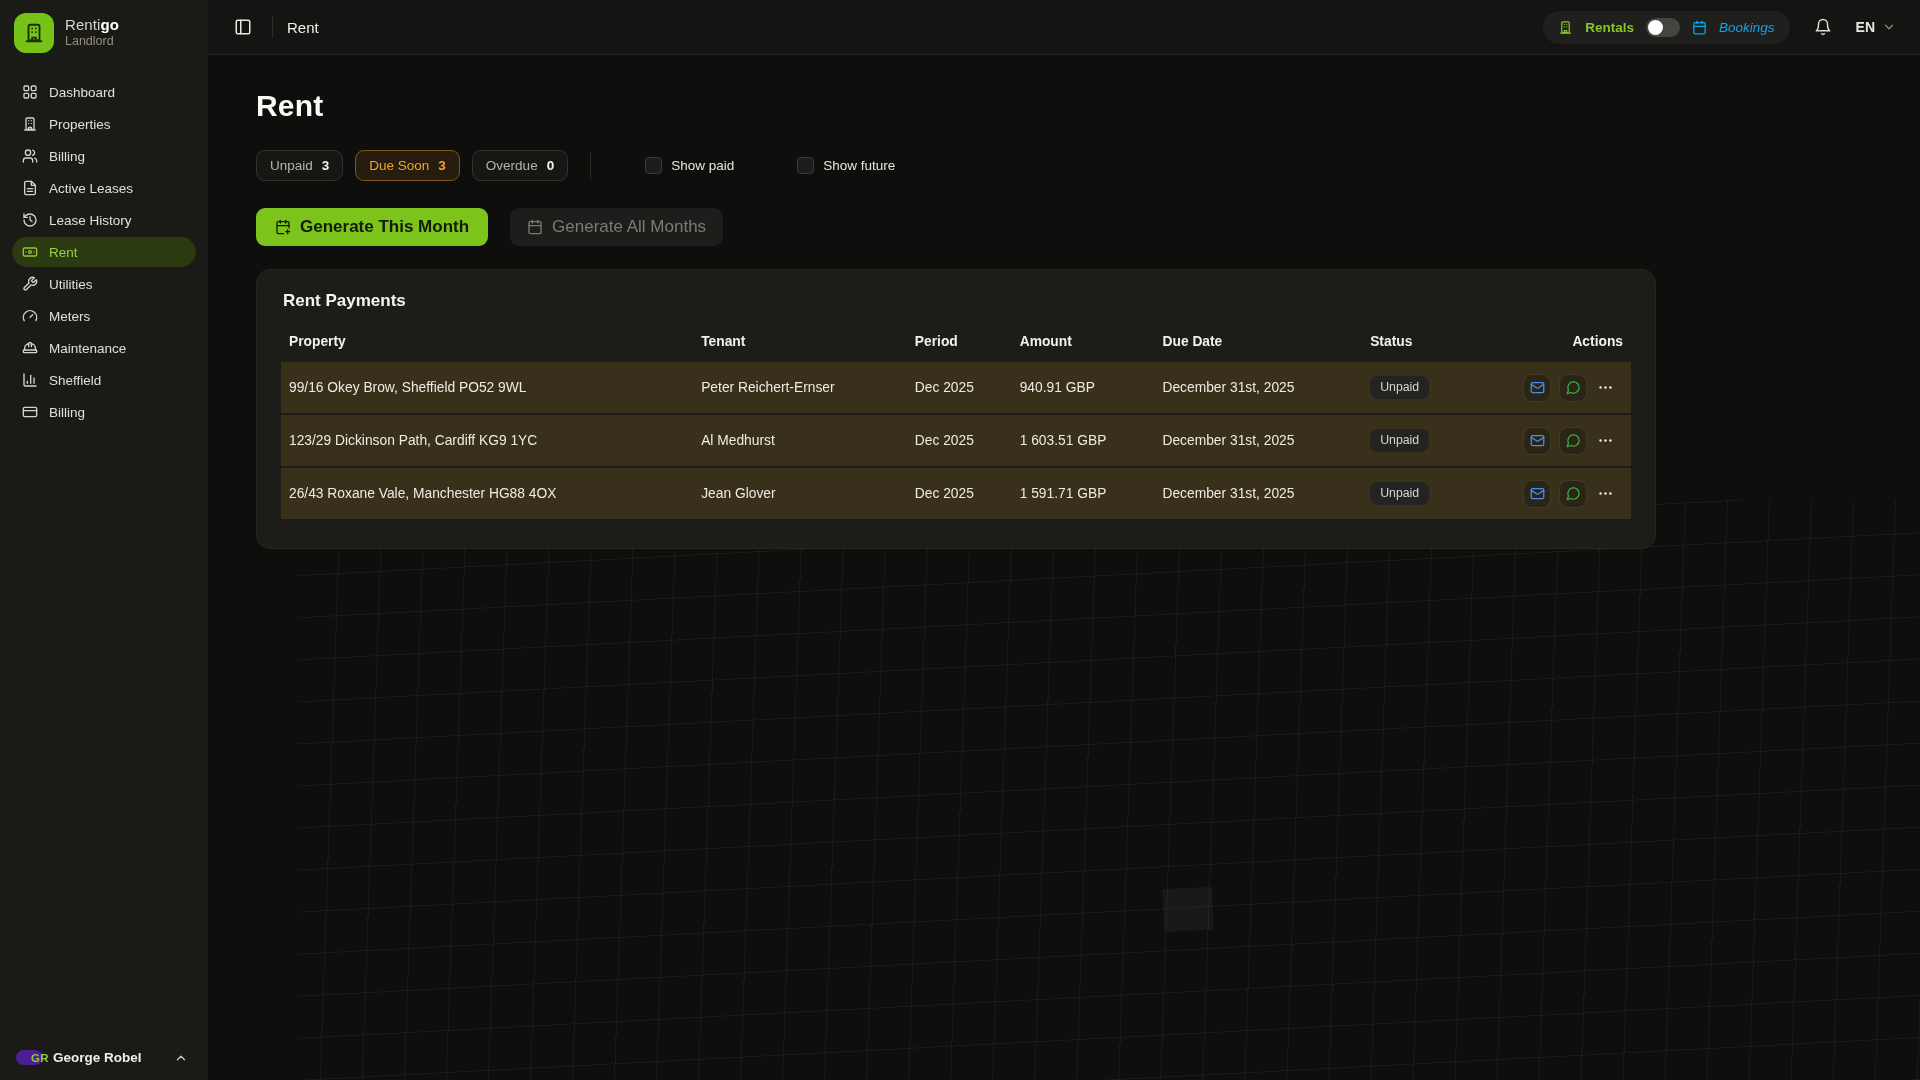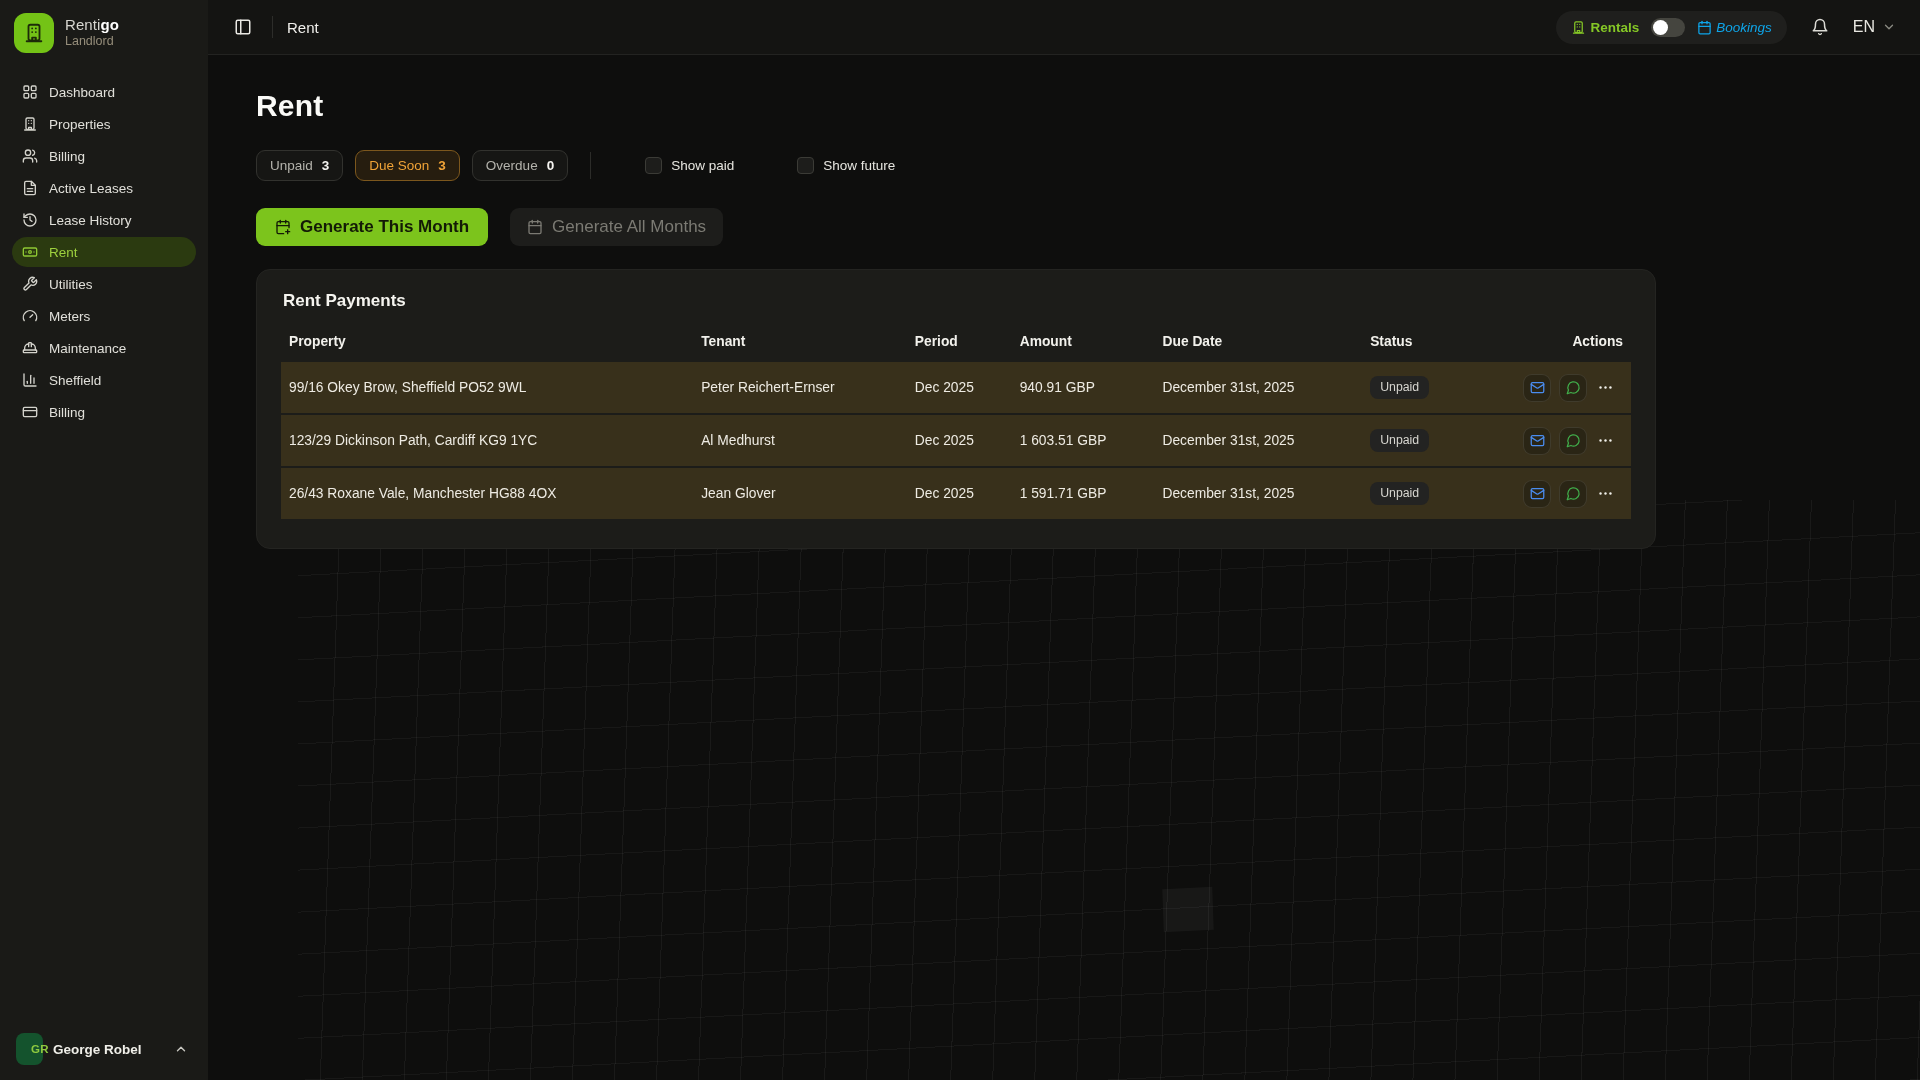--- a/index.html
+++ b/index.html
@@ -21,47 +21,47 @@
   .brand-sub { font-size:12.5px; color:#968e7b; line-height:1.25; }
 
   .nav { padding:12px 12px 0 12px; display:flex; flex-direction:column; gap:2px; }
   .nav-item { display:flex; align-items:center; gap:11px; height:30px; padding:0 10px; border-radius:15px; color:#e0dfd9; font-size:13.5px; cursor:pointer; text-decoration:none; }
   .nav-item .nav-icon { display:flex; color:#d4d3cc; }
   .nav-item .nav-icon svg { width:16px; height:16px; }
   .nav-item.active { background:#2b3a10; color:#9ed13e; }
   .nav-item.active .nav-icon { color:#8fc833; }
 
   .sidebar-user { margin-top:auto; display:flex; align-items:center; gap:10px; padding:12px 20px 15px 16px; cursor:pointer; }
-  .avatar { width:27px; height:32px; border-radius:8px; background:#14532d; color:#8fca3f; font-size:11.5px; font-weight:700; display:flex; align-items:center; justify-content:center; letter-spacing:.3px; flex:0 0 auto;padding-left:21px; }
+  .avatar { width:27px; height:15px; border-radius:8px; background:#4c1d95; color:#8fca3f; font-size:11.5px; font-weight:700; display:flex; align-items:center; justify-content:center; letter-spacing:.3px; flex:0 0 auto;padding-left:21px; }
   .user-name { font-size:13.5px; font-weight:700; color:#f0efe9; flex:1; }
   .user-chevron { color:#c9c8c2; display:flex; }
   .user-chevron svg { width:14px; height:14px; }
 
   
   .main { flex:1; display:flex; flex-direction:column; position:relative; background:#0e0e0d; }
 
   .topbar { height:55px; min-height:55px; background:#141412; border-bottom:1px solid #232321; display:flex; align-items:center; padding:0 24px 0 20px; gap:14px; position:relative; z-index:2; }
   .panel-btn { background:none; border:none; color:#e9e8e3; display:flex; align-items:center; cursor:pointer; padding:6px; }
   .panel-btn svg { width:18px; height:18px; }
   .tb-divider { width:1px; height:22px; background:#2d2d2a; }
   .tb-title { font-size:15px; color:#f0efeb; }
   .tb-right { margin-left:auto; display:flex; align-items:center; gap:20px; }
 
   .mode-pill { display:flex; align-items:center; gap:12px; background:#1f1f1d; border-radius:999px; padding:7px 15px; }
-  .mode-side { display:flex; align-items:flex-end; gap:4px; font-size:13.5px; cursor:pointer; }
+  .mode-side { display:flex; align-items:flex-end; gap:12px; font-size:13.5px; cursor:pointer; }
   .mode-side svg { width:15px; height:15px; }
   .mode-rentals { color:#85c726; font-weight:600; }
   .mode-bookings { color:#0ea5e9;font-style:italic; }
   .switch { width:34px; height:19px; background:#45453f; border-radius:999px; position:relative; cursor:pointer; flex:0 0 auto; }
   .switch .knob { position:absolute; left:2px; top:2px; width:15px; height:15px; border-radius:50%; background:#ffffff; }
 
   .bell-btn { background:none; border:none; color:#dcdbd5; display:flex; cursor:pointer; padding:4px; }
   .bell-btn svg { width:18px; height:18px; }
   .lang { display:flex; align-items:center; gap:7px; cursor:pointer; }
-  .lang-code { font-size:16px; font-weight:400; color:#e8e7e1; }
+  .lang-code { font-size:14px; font-weight:700; color:#e8e7e1; }
   .lang svg { width:14px; height:14px; color:#8b8b83; }
 
   
   .bg-grid { position:absolute; left:90px; right:0; top:500px; bottom:0; z-index:0; pointer-events:none;
     background-image:
       repeating-linear-gradient(92deg,  rgba(255,255,255,0.050) 0 1px, transparent 1px 42px),
       repeating-linear-gradient(-3deg, rgba(255,255,255,0.045) 0 1px, transparent 1px 42px);
   }
   .grid-highlight { position:absolute; left:865px; top:388px; width:50px; height:43px; background:rgba(255,255,255,0.045); transform:skew(2deg,-3deg); }
 

